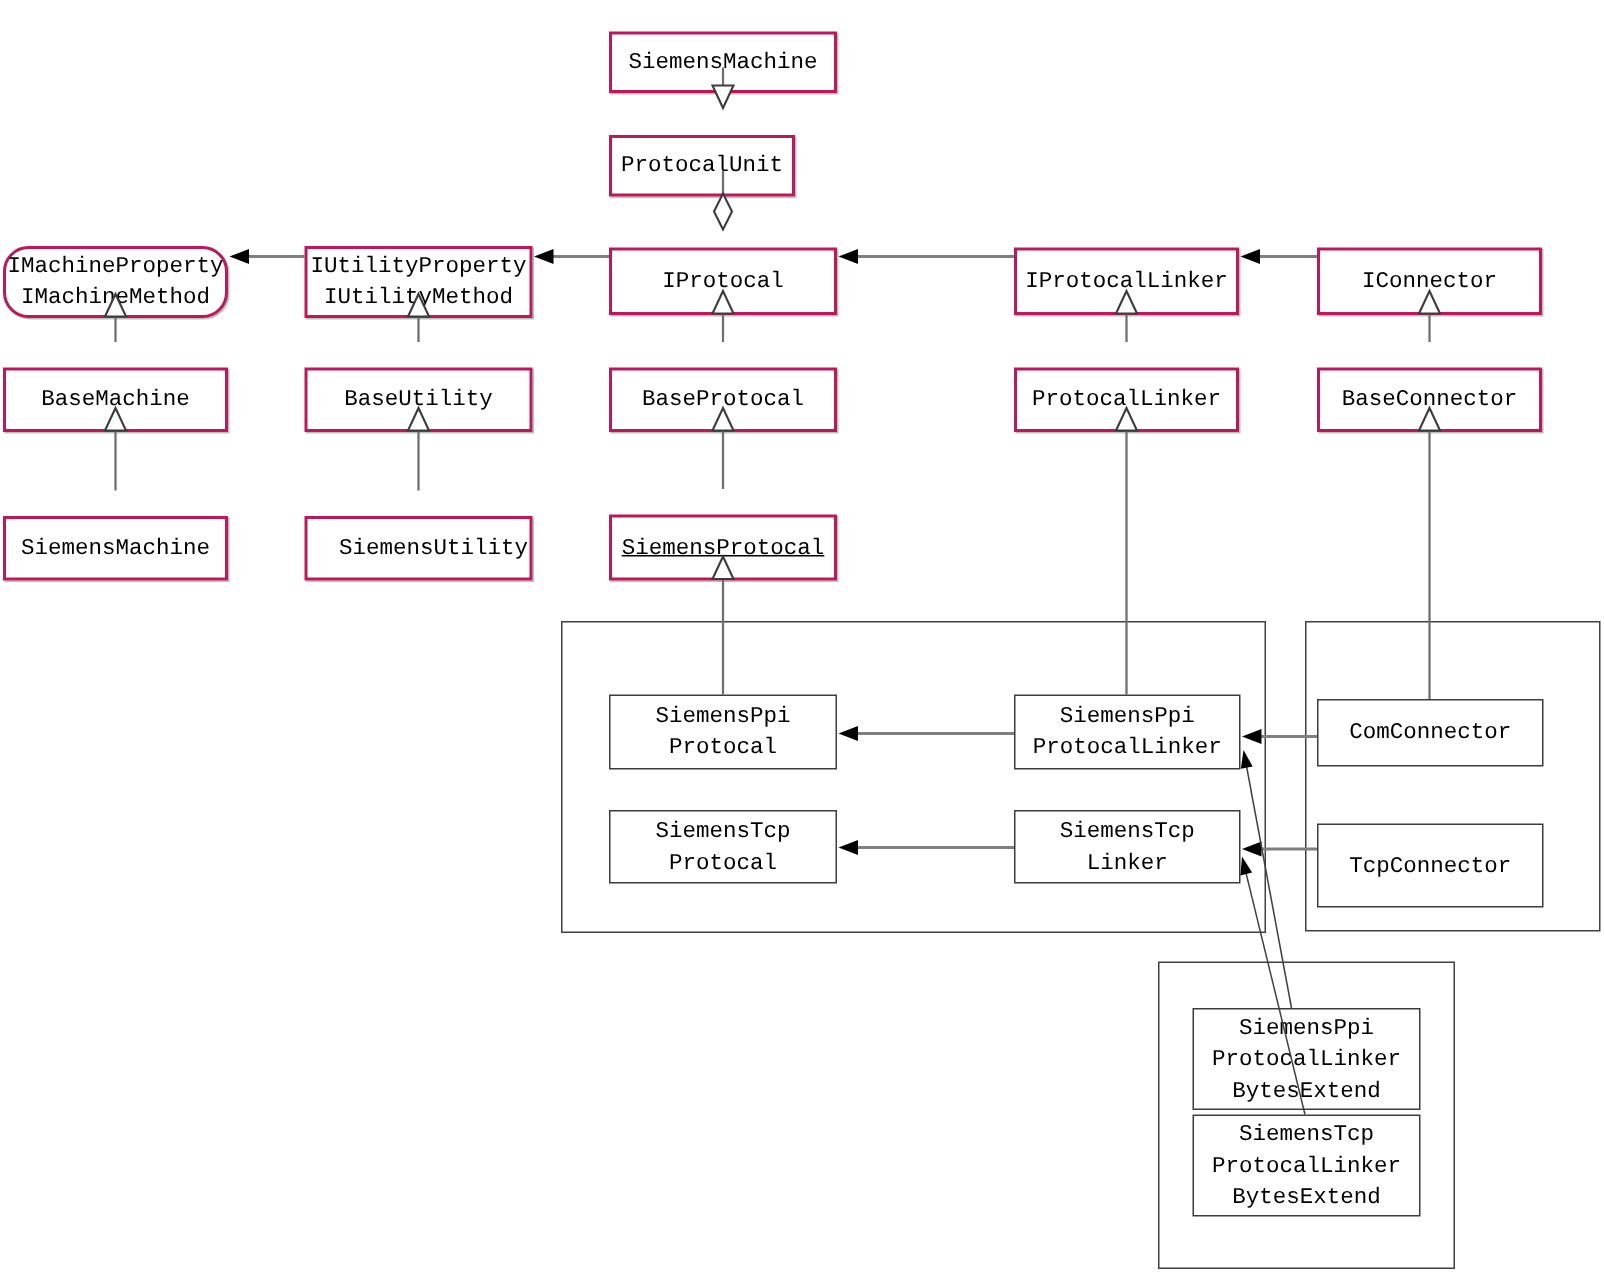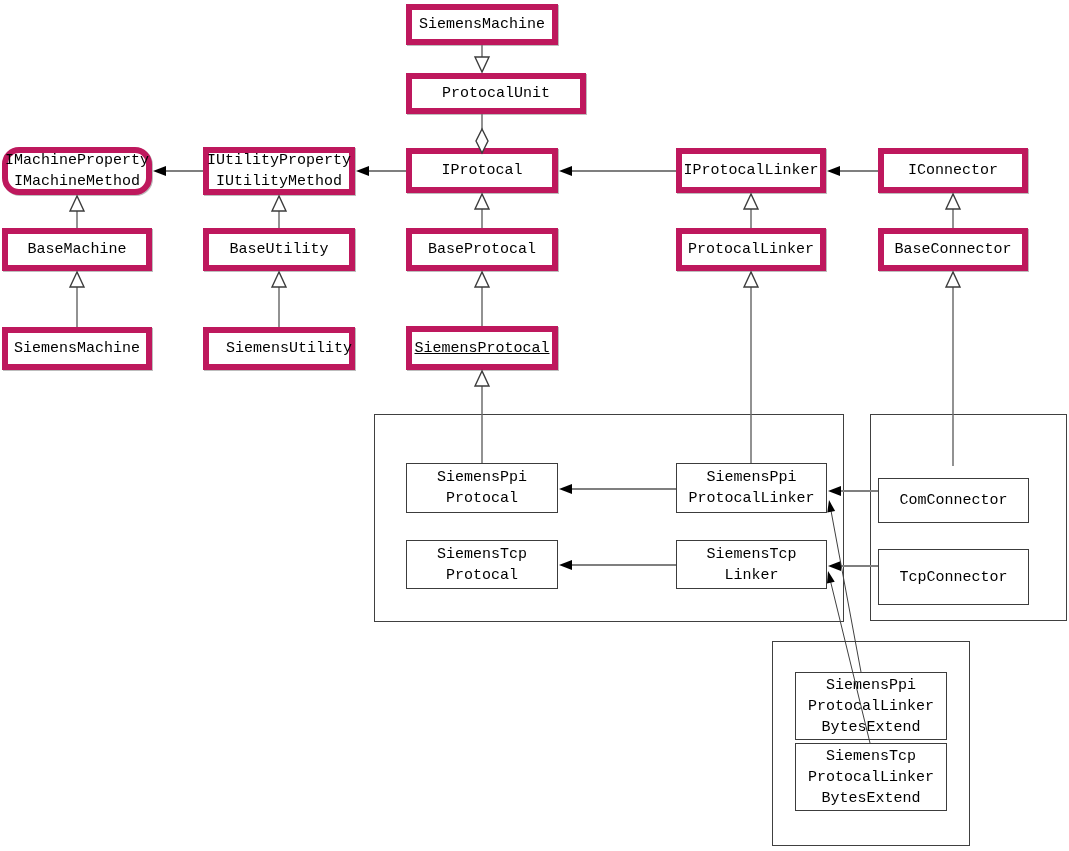--- a/index.html
+++ b/index.html
@@ -28,22 +28,23 @@
     display: flex;
     align-items: center;
     justify-content: center;
     text-align: center;
     white-space: pre-line;
     font-size: 15px;
     line-height: 21px;
     color: #000000;
   }
   .class-box.outer {
-    border: 6px solid #be185d;
+    border: 2px solid #be185d;
     box-shadow: 1px 1px 0 #bdbdbd;
+    margin-top: 17px;
   }
   .class-box.inner {
     border: 1px solid #3c3c3c;
   }
   svg.connector-layer {
     position: absolute;
     left: 0;
     top: 0;
     pointer-events: none;
   }
@@ -52,21 +53,21 @@
 <body>
 
 <div class="canvas" style="width: 1069px; height: 851px;">
   <div>
       <div class="group-box" style="left: 374px; top: 414px; width: 470px; height: 208px;"></div>
       <div class="group-box" style="left: 870px; top: 414px; width: 197px; height: 207px;"></div>
       <div class="group-box" style="left: 772px; top: 641px; width: 198px; height: 205px;"></div>
     </div>
   <div>
       <div class="class-box outer" style="left: 406px; top: 4px; width: 152px; height: 41px;">SiemensMachine</div>
-      <div class="class-box outer" style="left: 406px; top: 73px; width: 180px; height: 41px;">ProtocalUnit</div>
+      <div class="class-box outer" style="left: 406px; top: 73px; width: 124px; height: 41px;">ProtocalUnit</div>
       <div class="class-box outer" style="left: 406px; top: 148px; width: 152px; height: 45px;">IProtocal</div>
       <div class="class-box outer" style="left: 2px; top: 147px; width: 150px; height: 48px; border-radius: 17px;">IMachineProperty
 IMachineMethod</div>
       <div class="class-box outer" style="left: 203px; top: 147px; width: 152px; height: 48px;">IUtilityProperty
 IUtilityMethod</div>
       <div class="class-box outer" style="left: 2px; top: 228px; width: 150px; height: 43px;">BaseMachine</div>
       <div class="class-box outer" style="left: 203px; top: 228px; width: 152px; height: 43px;">BaseUtility</div>
       <div class="class-box outer" style="left: 2px; top: 327px; width: 150px; height: 43px;">SiemensMachine</div>
       <div class="class-box outer" style="left: 203px; top: 327px; width: 152px; height: 43px; padding-left: 20px;">SiemensUtility</div>
       <div class="class-box outer" style="left: 406px; top: 228px; width: 152px; height: 43px;">BaseProtocal</div>
@@ -76,21 +77,21 @@
       <div class="class-box outer" style="left: 878px; top: 148px; width: 150px; height: 45px;">IConnector</div>
       <div class="class-box outer" style="left: 878px; top: 228px; width: 150px; height: 43px;">BaseConnector</div>
       <div class="class-box inner" style="left: 406px; top: 463px; width: 152px; height: 50px;">SiemensPpi
 Protocal</div>
       <div class="class-box inner" style="left: 406px; top: 540px; width: 152px; height: 49px;">SiemensTcp
 Protocal</div>
       <div class="class-box inner" style="left: 676px; top: 463px; width: 151px; height: 50px;">SiemensPpi
 ProtocalLinker</div>
       <div class="class-box inner" style="left: 676px; top: 540px; width: 151px; height: 49px;">SiemensTcp
 Linker</div>
-      <div class="class-box inner" style="left: 878px; top: 478px; width: 151px; height: 45px;">ComConnector</div>
+      <div class="class-box inner" style="left: 878px; top: 466px; width: 151px; height: 45px;">ComConnector</div>
       <div class="class-box inner" style="left: 878px; top: 549px; width: 151px; height: 56px;">TcpConnector</div>
       <div class="class-box inner" style="left: 795px; top: 672px; width: 152px; height: 68px;">SiemensPpi
 ProtocalLinker
 BytesExtend</div>
       <div class="class-box inner" style="left: 795px; top: 743px; width: 152px; height: 68px;">SiemensTcp
 ProtocalLinker
 BytesExtend</div>
     </div>
   <svg class="connector-layer" xmlns="http://www.w3.org/2000/svg" width="1069" height="851" viewBox="0 0 1069 851">
       <line x1="77" y1="211" x2="77" y2="228" stroke="#6e6e6e" stroke-width="1.5"></line>

